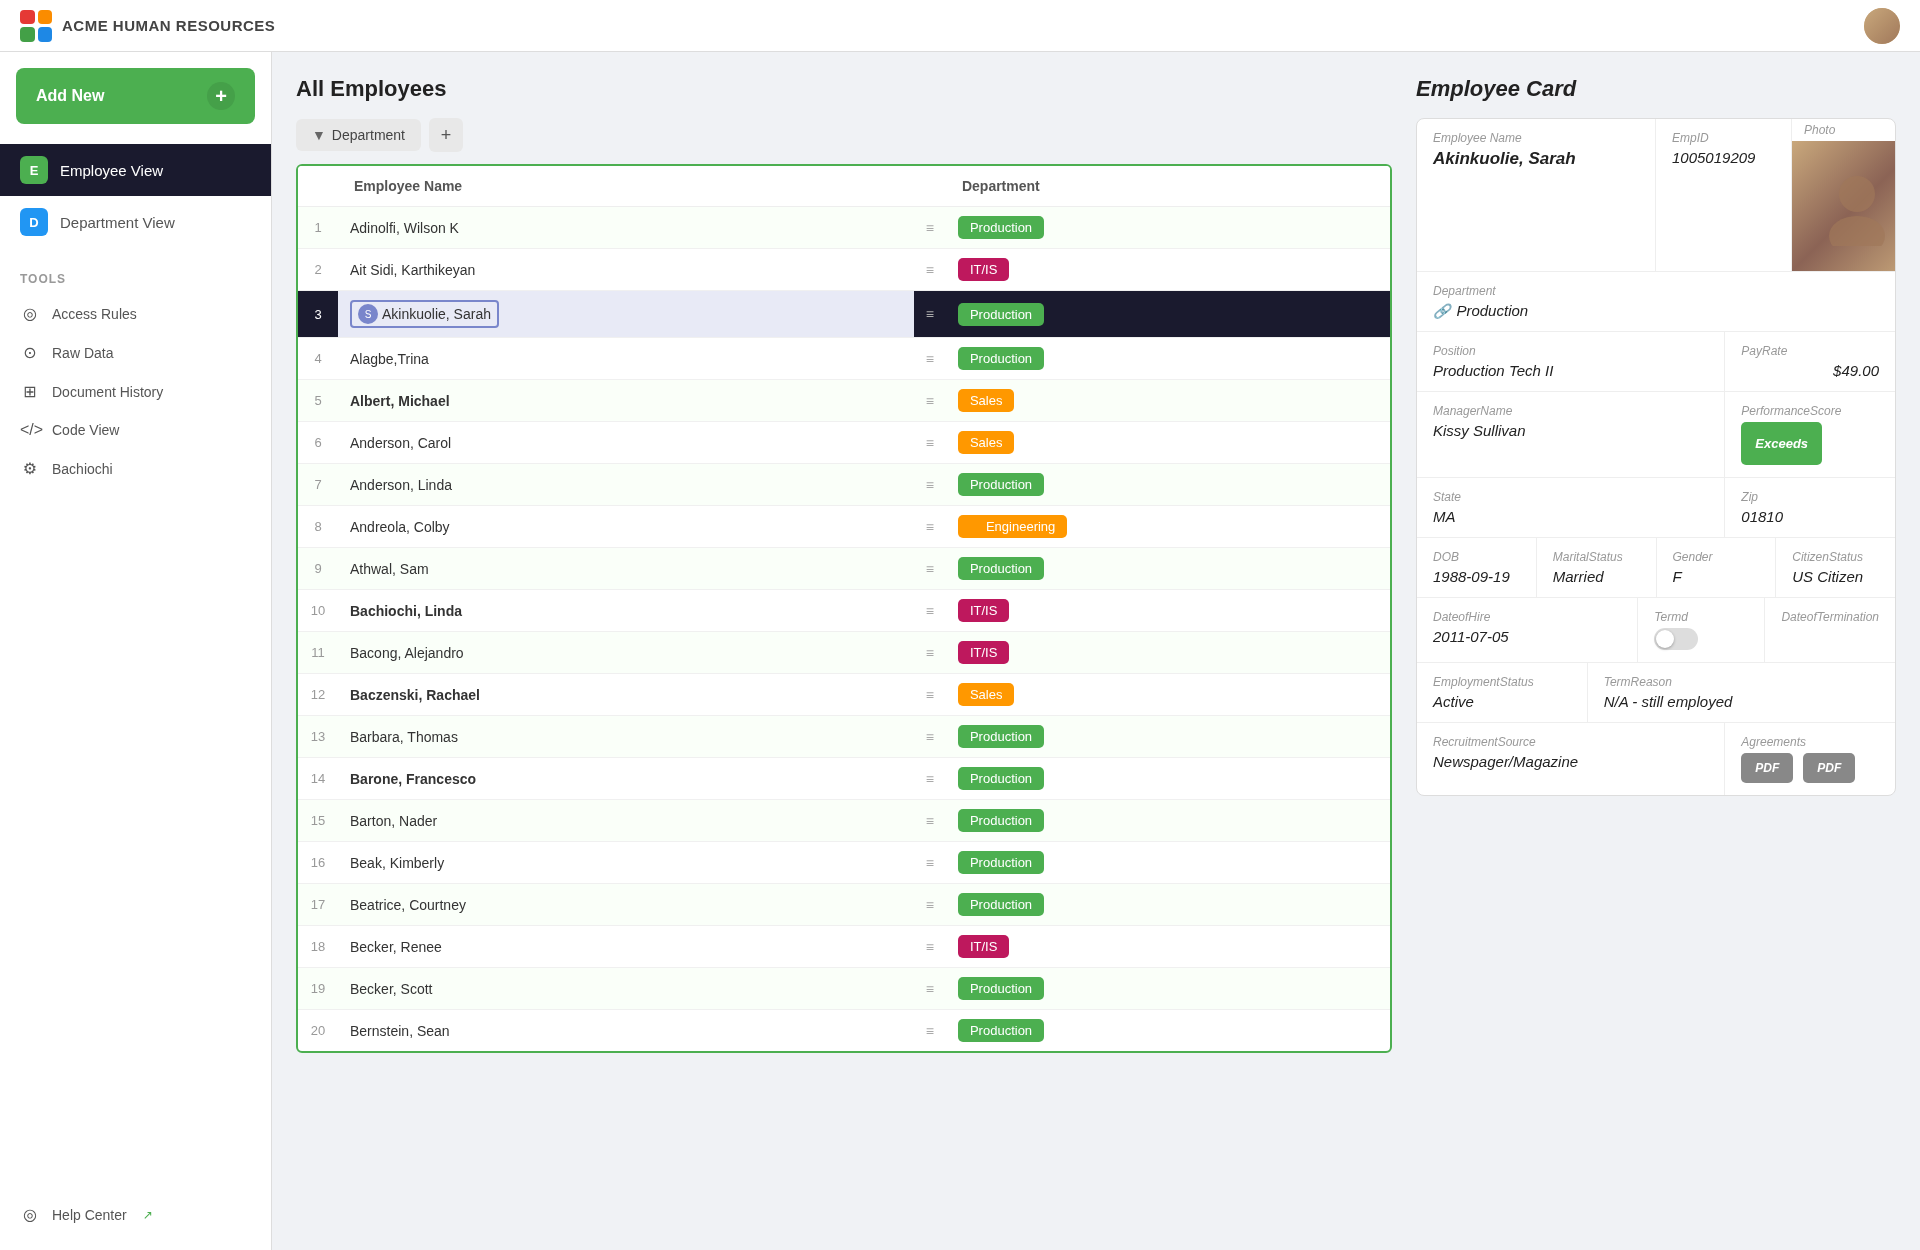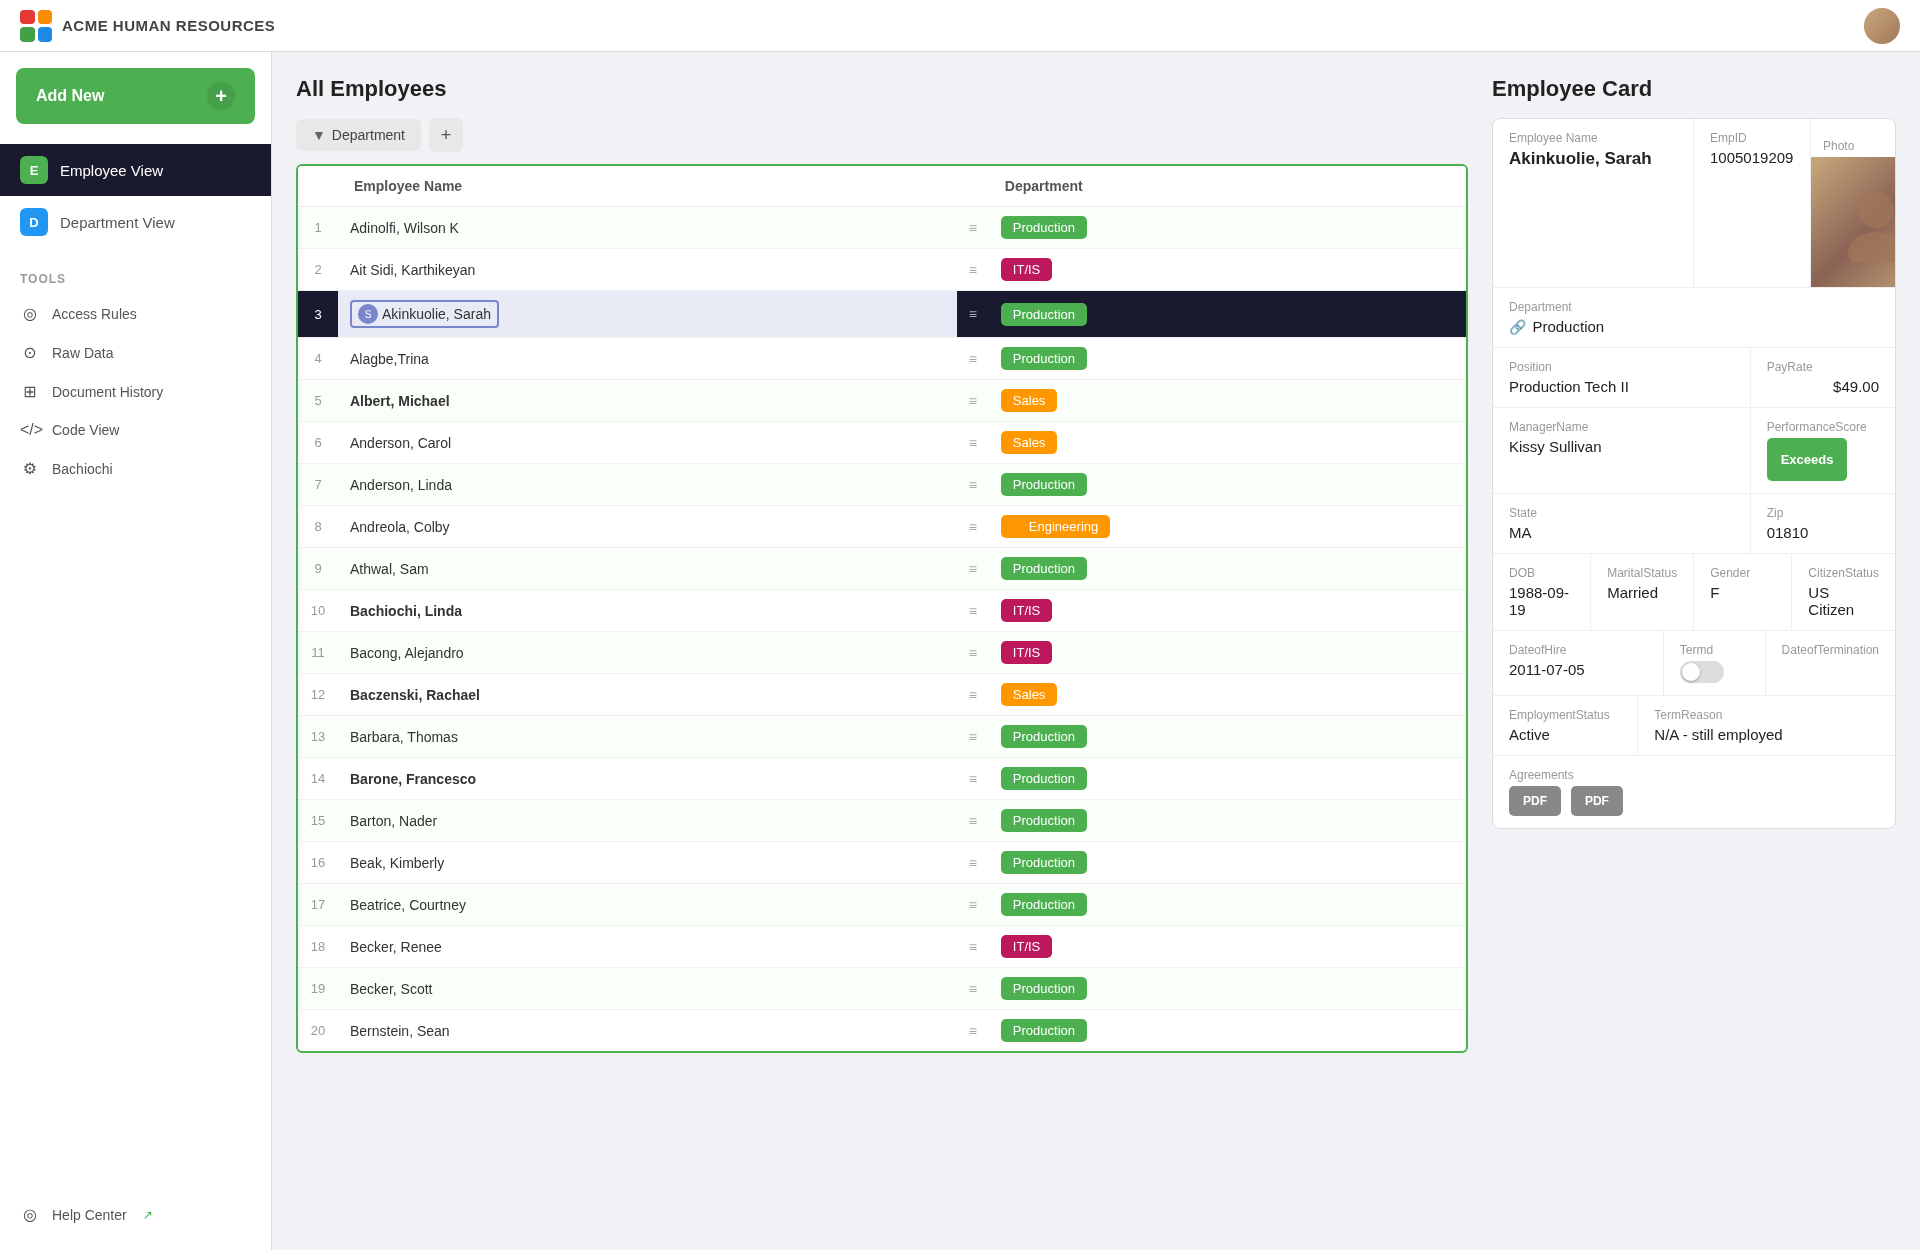--- a/index.html
+++ b/index.html
@@ -53,21 +53,21 @@
     .row-action-icon { color: #aaa; font-size: 14px; cursor: pointer; }
     .dept-badge { display: inline-block; padding: 4px 12px; border-radius: 5px; font-size: 13px; font-weight: 500; color: white; }
     .dept-production { background: #4CAF50; }
     .dept-itis { background: #be185d; }
     .dept-sales { background: #FF9800; }
     .dept-engineering { background: #FF9800; padding-left: 28px; }
     .selected-cell { background: #e8eaf6; border: 2px solid #7986CB; border-radius: 4px; padding: 2px 6px; display: inline-flex; align-items: center; gap: 4px; }
     .selected-cell-avatar { width: 20px; height: 20px; border-radius: 50%; background: #7986CB; display: flex; align-items: center; justify-content: center; color: white; font-size: 10px; }
 
     
-    .employee-card-section { width: 404px; flex-shrink: 0; }
+    .employee-card-section { width: 480px; flex-shrink: 0; font-style: italic; }
     .card-title { font-size: 22px; font-weight: 700; margin-bottom: 16px; color: #222; }
     .card { background: white; border-radius: 8px; border: 1px solid #ddd; overflow: hidden; }
     .card-row { display: flex; border-bottom: 1px solid #eee; }
     .card-row:last-child { border-bottom: none; }
     .card-cell { padding: 12px 16px; flex: 1; border-right: 1px solid #eee; }
     .card-cell:last-child { border-right: none; }
     .card-label { font-size: 12px; color: #999; margin-bottom: 4px; }
     .card-value { font-size: 15px; color: #222; font-weight: 500; }
     .card-value.large { font-size: 17px; font-weight: 600; }
     .photo-cell { width: 130px; flex-shrink: 0; padding: 0; overflow: hidden; }
@@ -305,21 +305,21 @@
         <div class="card-row">
           <div class="card-cell" style="flex:2;">
             <div class="card-label">Employee Name</div>
             <div class="card-value large">Akinkuolie, Sarah</div>
           </div>
           <div class="card-cell">
             <div class="card-label">EmpID</div>
             <div class="card-value">1005019209</div>
           </div>
           <div class="card-cell photo-cell" style="min-height:130px; padding:0; position:relative;">
-            <div class="card-label" style="padding:20px 12px 0;">Photo</div>
+            <div class="card-label" style="padding:4px 12px 0;">Photo</div>
             <div class="photo-placeholder">
               <svg viewBox="0 0 80 80">
                 <circle cx="40" cy="28" r="18" fill="#a0785a"></circle>
                 <ellipse cx="40" cy="70" rx="28" ry="20" fill="#a0785a"></ellipse>
               </svg>
             </div>
           </div>
         </div>
 
         <div class="card-row">
@@ -406,20 +406,24 @@
             <div class="card-label">EmploymentStatus</div>
             <div class="card-value">Active</div>
           </div>
           <div class="card-cell" style="flex:2;">
             <div class="card-label">TermReason</div>
             <div class="card-value">N/A - still employed</div>
           </div>
         </div>
 
         <div class="card-row">
+          <div class="card-cell" style="flex:2;">
+            <div class="card-label">RecruitmentSource</div>
+            <div class="card-value">Newspager/Magazine</div>
+          </div>
           <div class="card-cell">
             <div class="card-label">Agreements</div>
             <div>
               <span class="pdf-btn">PDF</span>
               <span class="pdf-btn">PDF</span>
             </div>
           </div>
         </div>
       </div>
     </div>

